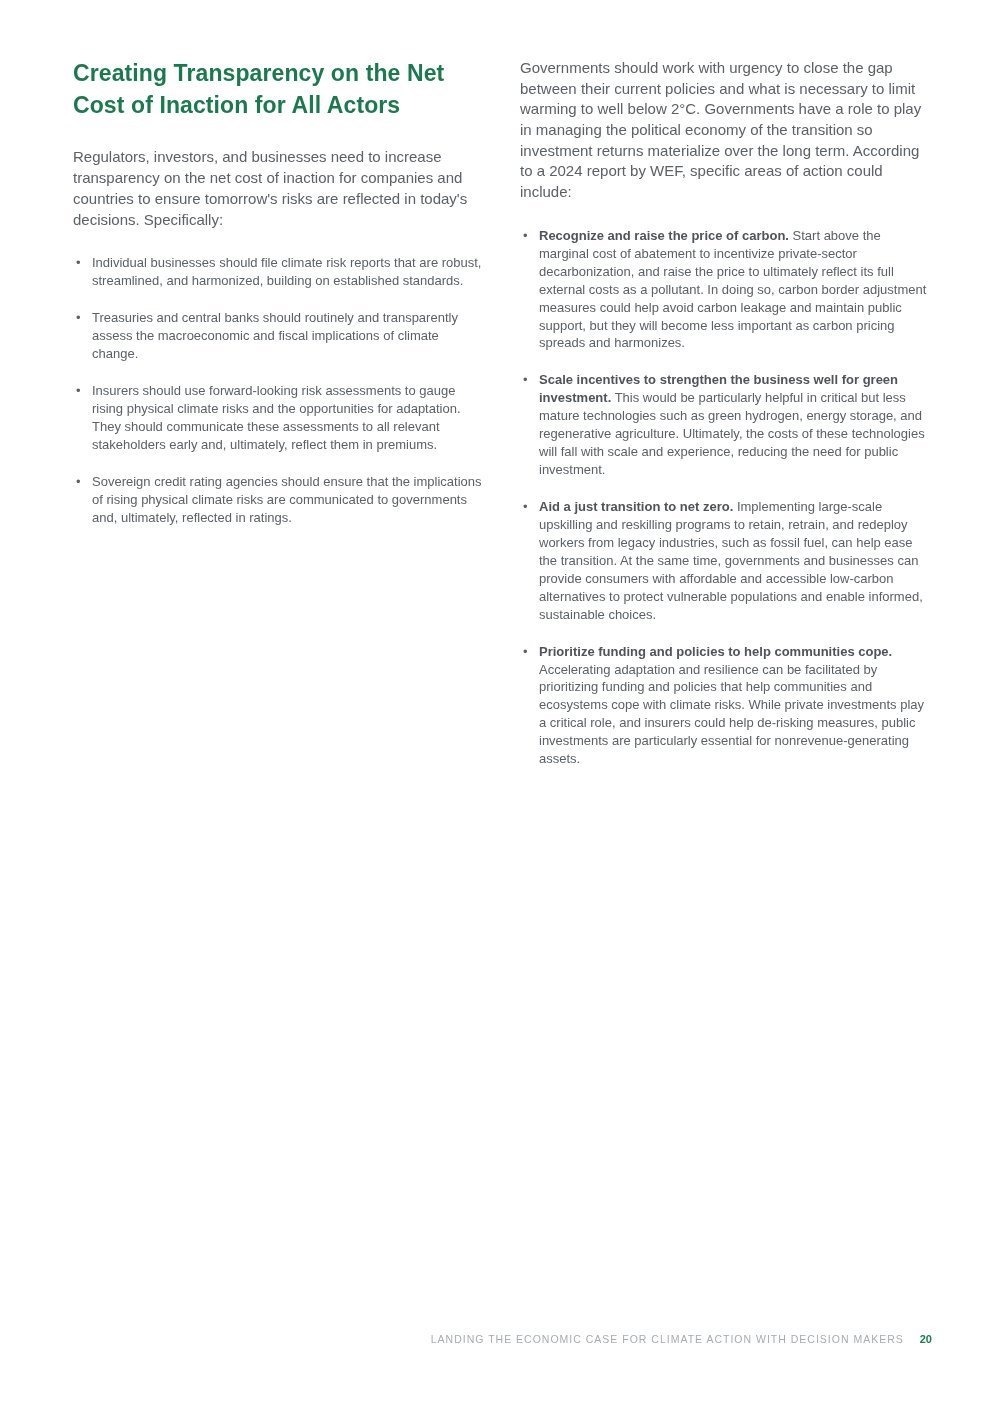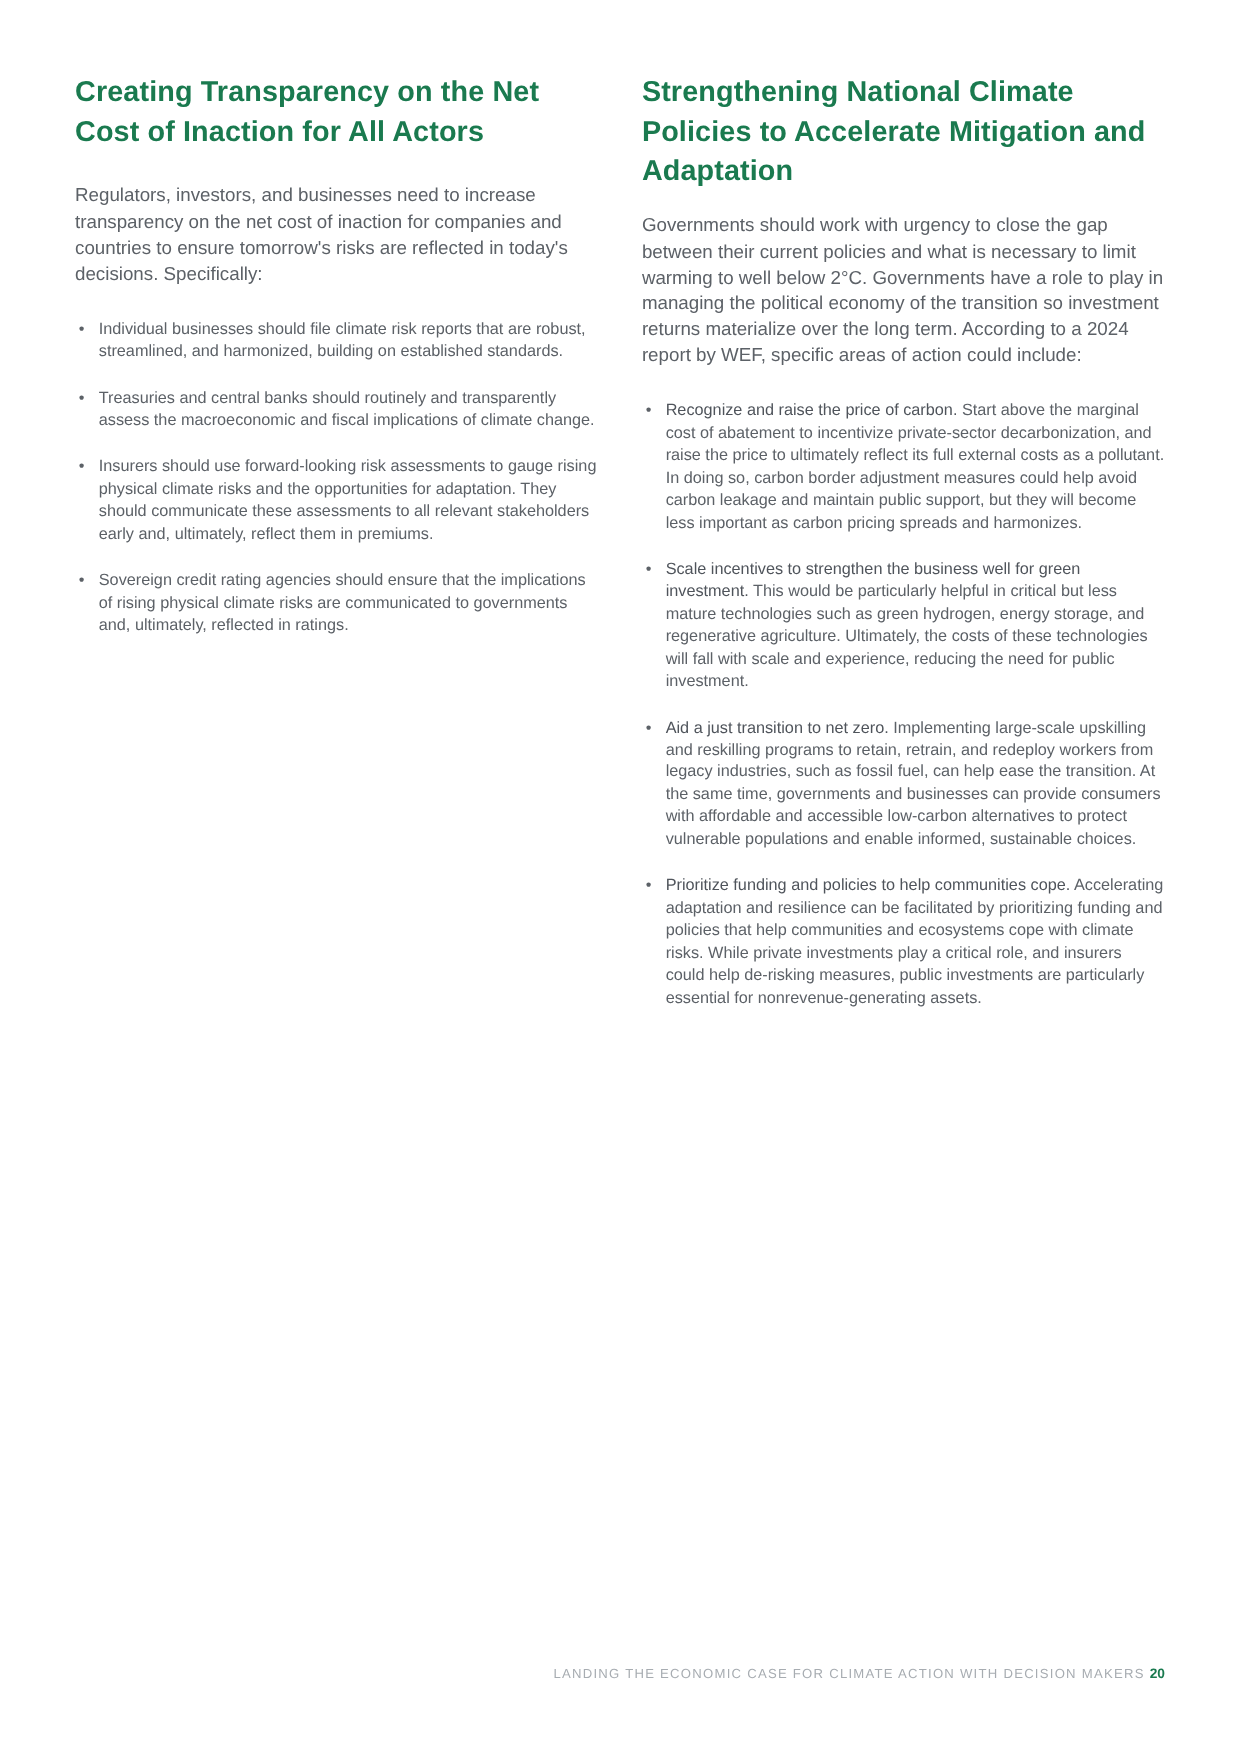--- a/index.html
+++ b/index.html
@@ -14,20 +14,21 @@
   }
   .page {
     width: 100%;
     height: 100%;
     position: relative;
     padding: 58px 60px 0 60px;
   }
   .columns {
     display: flex;
     gap: 35px;
+    margin-left: 13px;
   }
   .col {
     flex: 1 1 0;
     min-width: 0;
   }
   h1.section-heading {
     color: #1a7a4f;
     font-size: 23px;
     line-height: 1.38;
     font-weight: 700;
@@ -51,31 +52,31 @@
     margin-bottom: 19px;
   }
   ul.bullet-list li::before {
     content: "\2022";
     position: absolute;
     left: 3px;
     top: 0;
     color: #5c6167;
   }
   .lead {
-    font-weight: 400;
+    font-weight: 700;
     color: #4f545b;
     text-align: center;
   }
   .footer {
     position: absolute;
     right: 60px;
     bottom: 58px;
     display: flex;
     align-items: baseline;
-    gap: 4px;
+    gap: 16px;
     padding-left: 28px;
   }
   .footer-text {
     font-size: 10.5px;
     letter-spacing: 1px;
     text-transform: uppercase;
     color: #a7acb1;
   }
   .footer-page-number {
     font-size: 11px;
@@ -104,21 +105,20 @@
         <li>
           <span>Insurers should use forward-looking risk assessments to gauge rising physical climate risks and the opportunities for adaptation. They should communicate these assessments to all relevant stakeholders early and, ultimately, reflect them in premiums.</span>
         </li>
         <li>
           <span>Sovereign credit rating agencies should ensure that the implications of rising physical climate risks are communicated to governments and, ultimately, reflected in ratings.</span>
         </li>
       </ul>
     </div>
 
     <div class="col col-right">
-      <h1 class="section-heading">Strengthening National Climate Policies to Accelerate Mitigation and Adaptation</h1>
 
       <p class="intro">Governments should work with urgency to close the gap between their current policies and what is necessary to limit warming to well below 2°C. Governments have a role to play in managing the political economy of the transition so investment returns materialize over the long term. According to a 2024 report by WEF, specific areas of action could include:</p>
 
       <ul class="bullet-list">
         <li>
           <span class="lead">Recognize and raise the price of carbon.</span>
           <span>Start above the marginal cost of abatement to incentivize private-sector decarbonization, and raise the price to ultimately reflect its full external costs as a pollutant. In doing so, carbon border adjustment measures could help avoid carbon leakage and maintain public support, but they will become less important as carbon pricing spreads and harmonizes.</span>
         </li>
         <li>
           <span class="lead">Scale incentives to strengthen the business well for green investment.</span>

